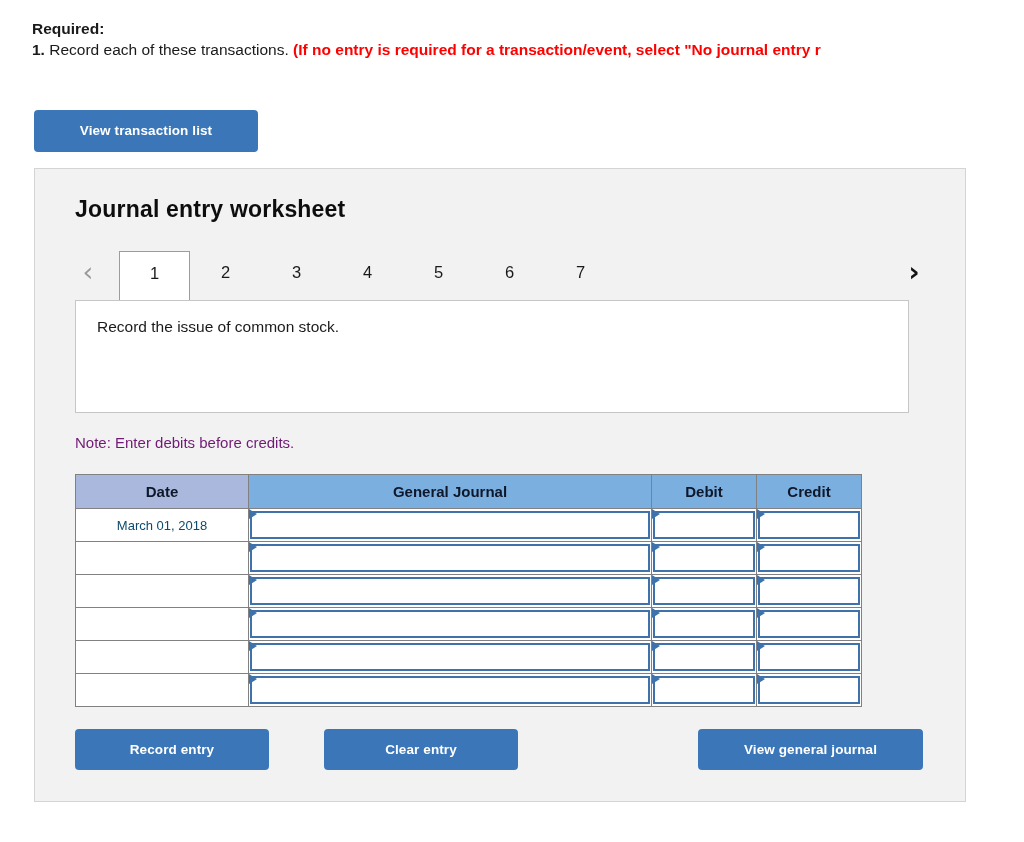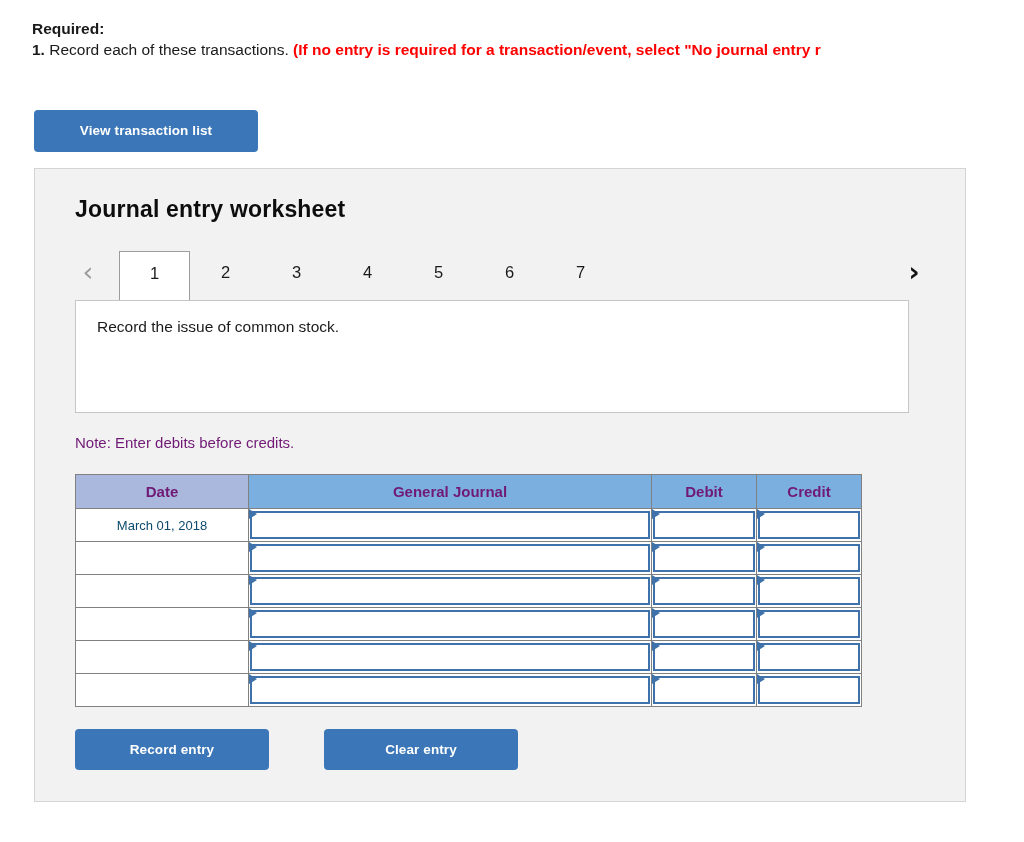--- a/index.html
+++ b/index.html
@@ -176,21 +176,21 @@
     top: 305px;
     border-collapse: collapse;
     table-layout: fixed;
     width: 786px;
   }
   .journal th {
     height: 33px;
     border: 1px solid #818181;
     font-size: 15px;
     font-weight: bold;
-    color: #701a75;
+    color: #0f172a;
     text-align: center;
     padding: 0;
   }
   .th-date       { background: #a9b8dc; width: 172px; }
   .th-general    { background: #7bafe0; width: 402px; }
   .th-debit      { background: #7bafe0; width: 104px; }
   .th-credit     { background: #7bafe0; width: 104px; }
 
   .journal td {
     height: 32px;
@@ -387,14 +387,15 @@
             <td class="cell-input">
               <div class="field"></div>
               <span class="marker"></span>
             </td>
           </tr>
         </tbody>
     </table>
 
     <button id="record-entry" class="btn-blue">Record entry</button>
     <button id="clear-entry" class="btn-blue">Clear entry</button>
+    <button id="view-general-journal" class="btn-blue">View general journal</button>
   </div>
 </div>
 
 </body></html>

